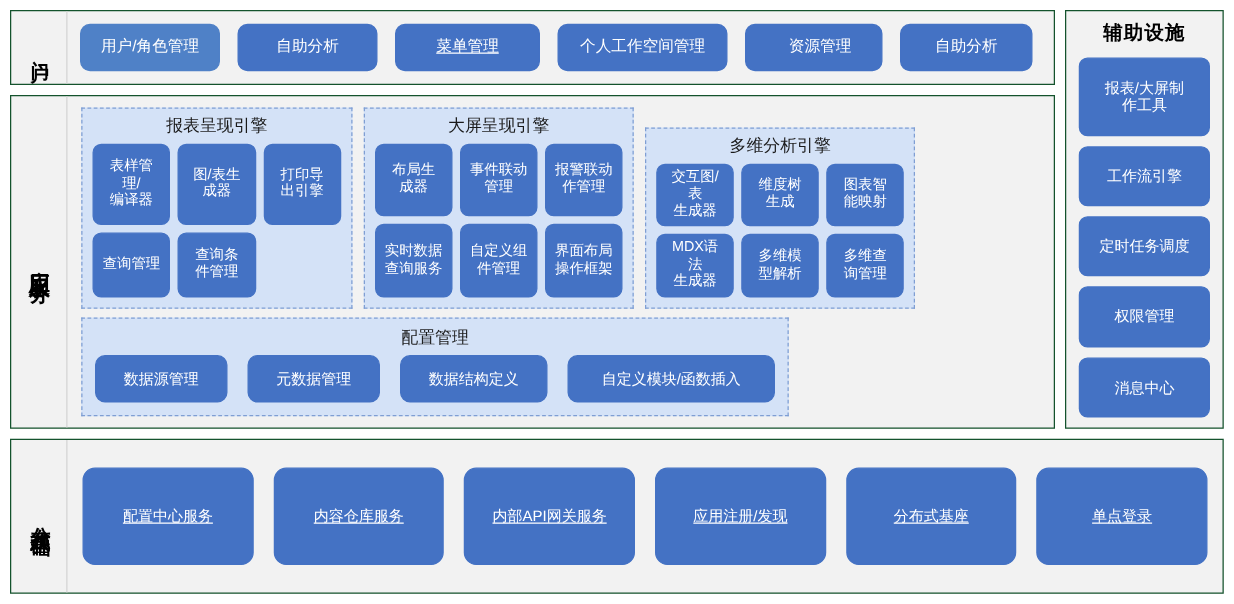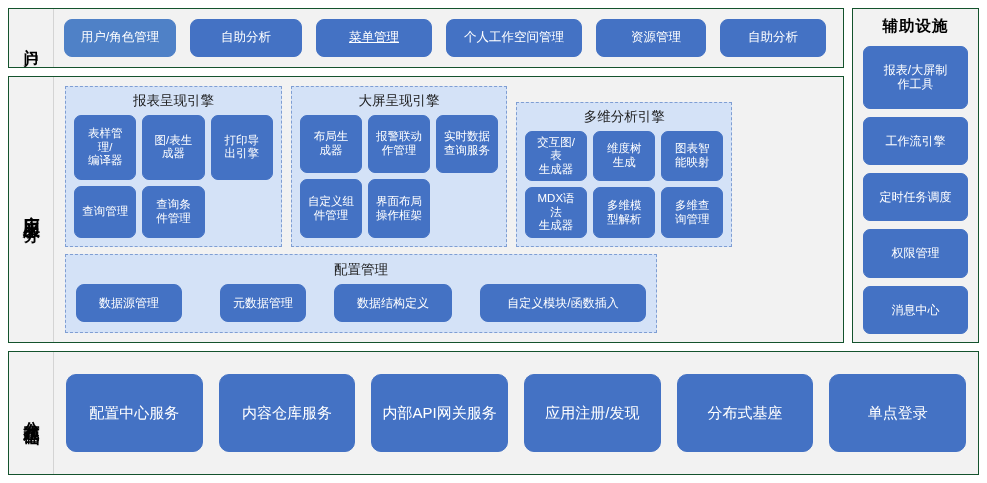--- a/index.html
+++ b/index.html
@@ -173,32 +173,32 @@
     display: flex;
     flex-direction: column;
     align-items: center;
     padding: 6px 10px 10px 10px;
   }
   .config-row {
     display: flex;
     flex-direction: row;
     align-items: center;
     justify-content: space-between;
-    gap: 28px;
+    gap: 16px;
     width: 100%;
     flex: 1 1 auto;
   }
   .config-row .btn {
     height: 38px;
     border-radius: 8px;
     font-size: 12px;
     flex: 0 0 auto;
   }
   .config-row .c1 { width: 106px; }
-  .config-row .c2 { width: 86px; margin-left: 10px; }
+  .config-row .c2 { width: 106px; }
   .config-row .c3 { width: 118px; }
   .config-row .c4 { width: 166px; }
   .config-row .c5 { width: 150px; }
 
   
   .aux {
     flex: 1 1 auto;
     background: #f2f2f2;
     border: 1px solid #14532d;
     box-sizing: border-box;
@@ -229,21 +229,22 @@
   .dist .band-label { font-size: 16px; letter-spacing: 2px; }
   .dist .band-body {
     gap: 16px;
     padding: 0 12px;
     justify-content: space-between;
   }
   .dist .btn {
     height: 78px;
     flex: 1 1 0;
     border-radius: 10px;
-    font-size: 15px;
+    font-size: 12px;
+    text-decoration: underline;
   }
 </style>
 </head>
 <body>
 
 <div class="canvas">
 
   <div class="upper">
 
     <div class="upper-left">
@@ -279,20 +280,22 @@
                 <div class="btn">查询条
 件管理</div>
               </div>
             </div>
 
             <div class="panel engine-2">
               <div class="panel-title">大屏呈现引擎</div>
               <div class="panel-grid">
                 <div class="btn">布局生
 成器</div>
+                <div class="btn">事件联动
+管理</div>
                 <div class="btn">报警联动
 作管理</div>
                 <div class="btn">实时数据
 查询服务</div>
                 <div class="btn">自定义组
 件管理</div>
                 <div class="btn">界面布局
 操作框架</div>
               </div>
             </div>

